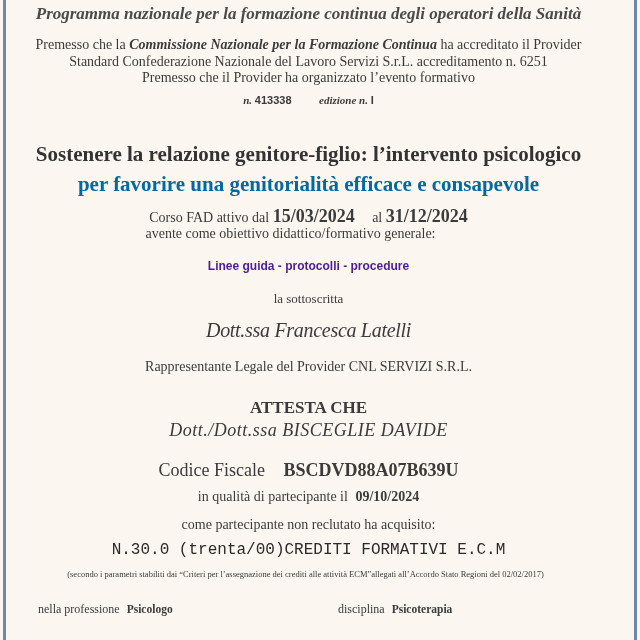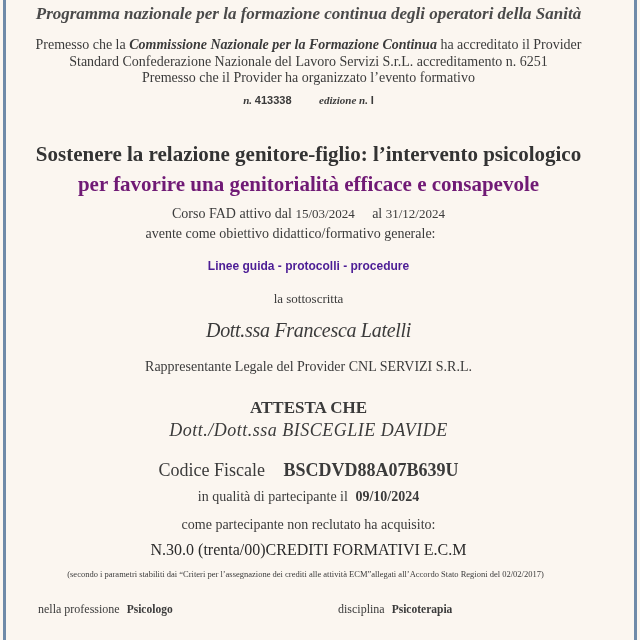--- a/index.html
+++ b/index.html
@@ -22,36 +22,36 @@
     .prem1 { top: 37px; font-size: 14px; }
     .prem1 b { font-style: italic; }
     .prem2 { top: 54px; font-size: 14px; }
     .prem3 { top: 70px; font-size: 14px; }
     .num { top: 94px; font-size: 11px; }
     .num i { font-family: "Liberation Serif", serif; font-weight: bold; }
     .num .val { font-family: "Liberation Sans", sans-serif; font-weight: bold; font-size: 11px; }
     .num .sp { display: inline-block; width: 22px; }
     .denom { top: 115px; font-size: 14px; }
     .title1 { top: 142px; font-size: 21px; font-weight: bold; color: #333; }
-    .title2 { top: 172px; font-size: 21px; font-weight: bold; color: #701a75; }
+    .title2 { top: 172px; font-size: 21px; font-weight: bold; color: #0369a1; }
     .corso { top: 206px; font-size: 14px; }
-    .corso .d { font-weight: normal; font-size: 13px; }
+    .corso .d { font-weight: bold; font-size: 18px; }
     .avente { top: 226px; font-size: 14px; padding-right: 36px; box-sizing: border-box; }
     .obiettivo { top: 259px; font-size: 12px; font-family: "Liberation Sans", sans-serif; font-weight: bold; color: #4c1d95; }
     .sott { top: 291px; font-size: 13px; }
     .firmatario { top: 319px; font-size: 20px; font-style: italic; font-family: "Liberation Serif", serif; letter-spacing: -0.3px; }
     .rappr { top: 359px; font-size: 14px; }
     .attesta { top: 398px; font-size: 17px; font-weight: bold; }
     .nome { top: 420px; font-size: 18px; font-style: italic; letter-spacing: 0.5px; }
     .codice { top: 460px; font-size: 18px; }
     .codice b { margin-left: 14px; }
     .qualita { top: 489px; font-size: 14px; }
     .qualita b { margin-left: 4px; }
     .come { top: 517px; font-size: 14px; }
-    .crediti { top: 541px; font-size: 16px; font-family: Liberation Serif, serif; color: #2a2a2a; }
+    .crediti { top: 541px; font-size: 16px; font-family: Liberation Mono, monospace; color: #2a2a2a; }
     .nota { top: 569px; font-size: 8.5px; padding-right: 6px; box-sizing: border-box; }
     .prof { position: absolute; top: 602px; left: 38px; font-size: 12px; white-space: nowrap; }
     .disc { position: absolute; top: 602px; left: 338px; font-size: 12px; white-space: nowrap; }
     .prof b, .disc b { font-size: 11.5px; margin-left: 4px; }
   </style>
 </head>
 <body>
 
 <div class="page">
   <div class="border-left"></div>

